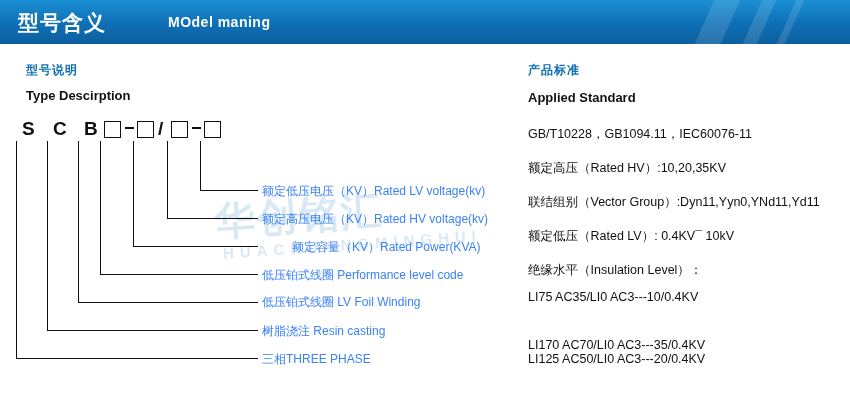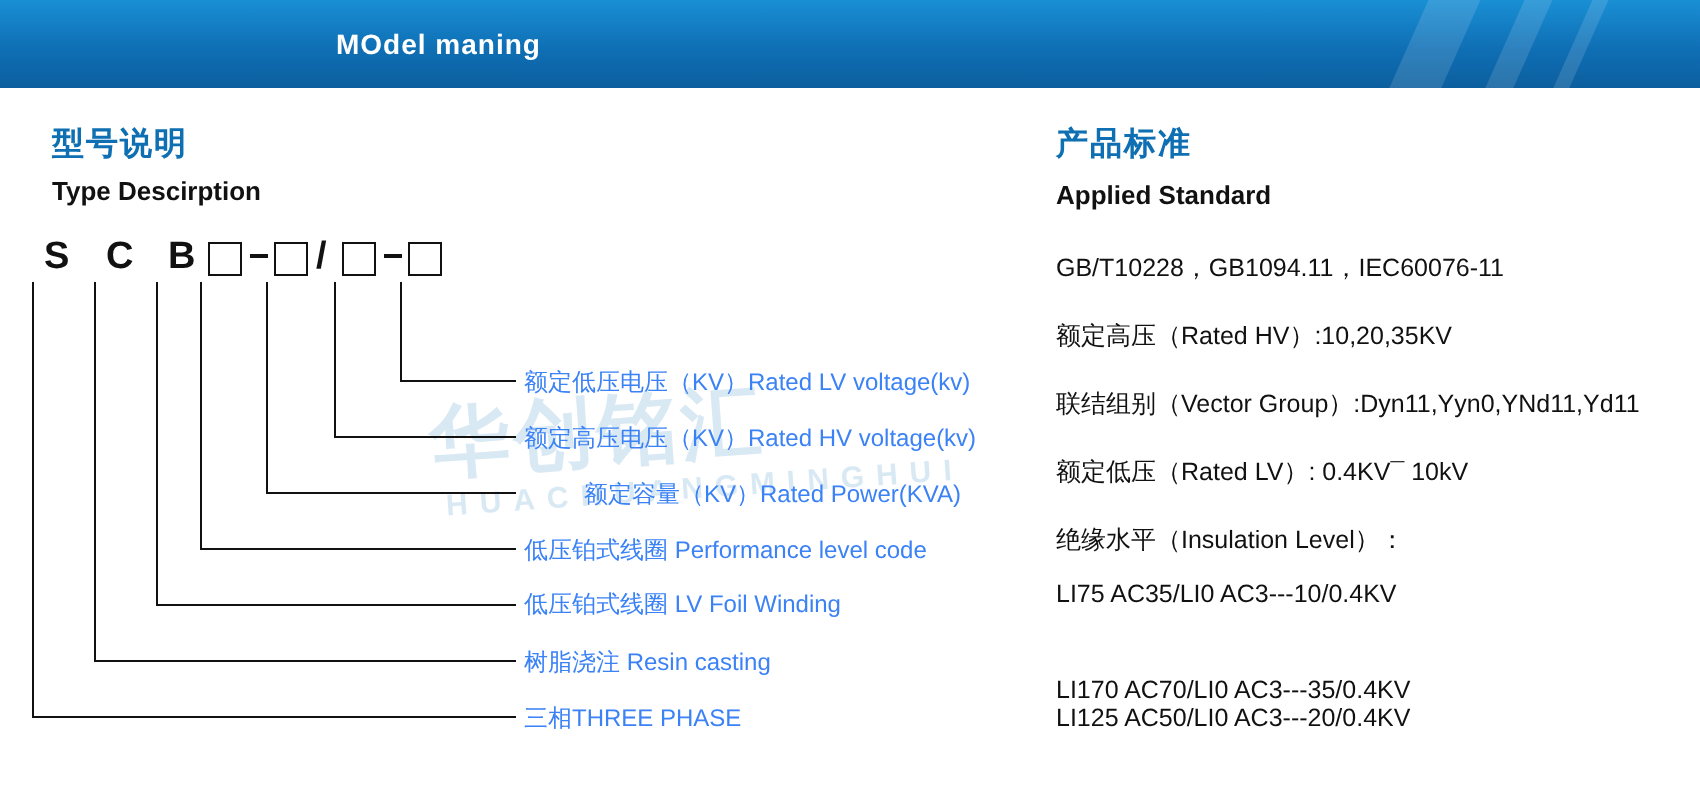--- a/index.html
+++ b/index.html
@@ -71,21 +71,21 @@
     display: block;
     font-size: 15px;
     letter-spacing: 6px;
     margin-top: -4px;
     margin-left: 6px;
   }
 
   
   .sec-cn {
     position: absolute;
-    font-size: 16px;
+    font-size: 12px;
     font-weight: bold;
     color: #0e6fb2;
     letter-spacing: 1px;
   }
   .sec-en {
     position: absolute;
     font-size: 13px;
     font-weight: bold;
     color: #111111;
   }
@@ -161,20 +161,21 @@
     white-space: nowrap;
   }
 </style>
 </head>
 <body>
 
 <div class="banner">
   <div class="slash s1"></div>
   <div class="slash s2"></div>
   <div class="slash s3"></div>
+  <div class="banner-title-cn">型号含义</div>
   <div class="banner-title-en">MOdel maning</div>
 </div>
 
 <div class="watermark">
   <span>华创铭汇</span>
   <span class="sub">HUACHUANGMINGHUI</span>
 </div>
 
 <div class="sec-cn" id="left-head-cn">型号说明</div>
 <div class="sec-en" id="left-head-en">Type Descirption</div>

